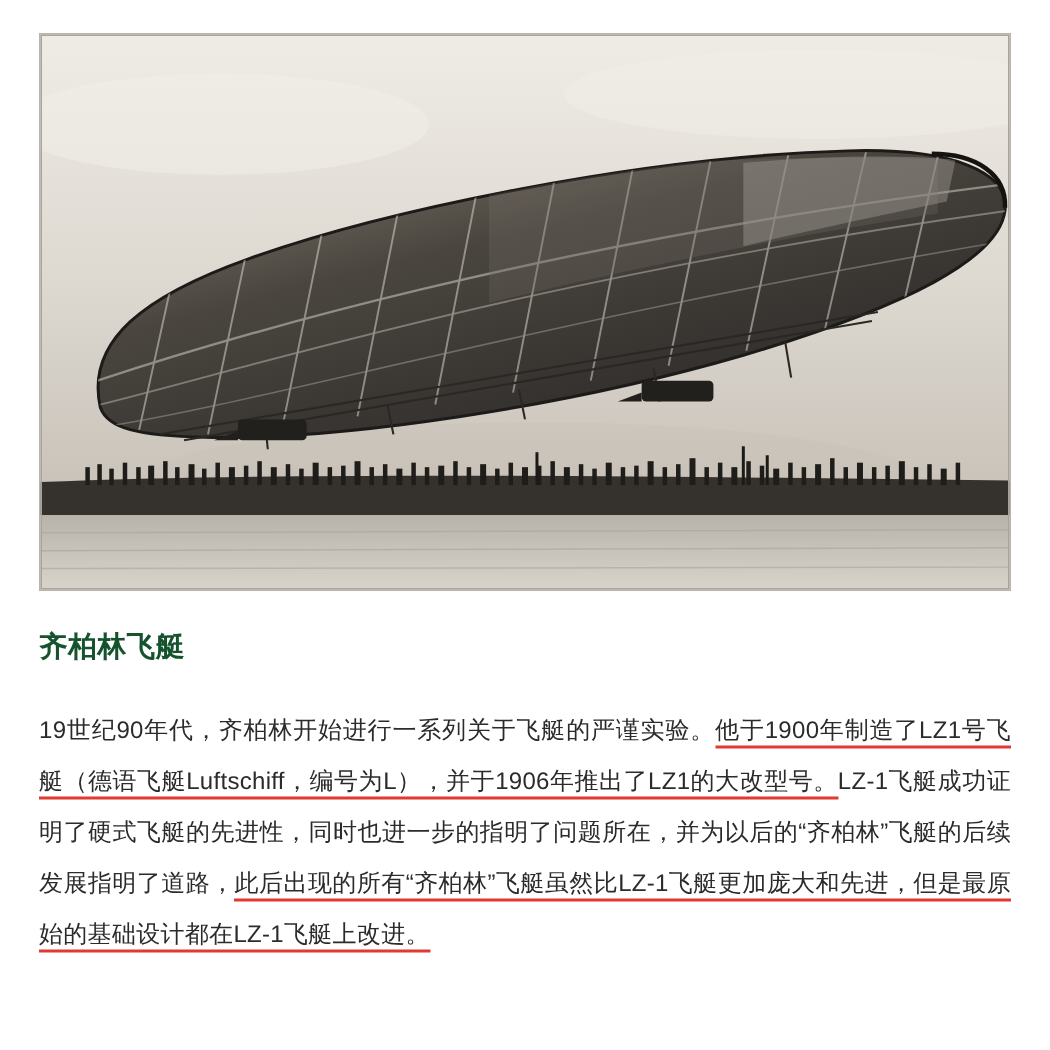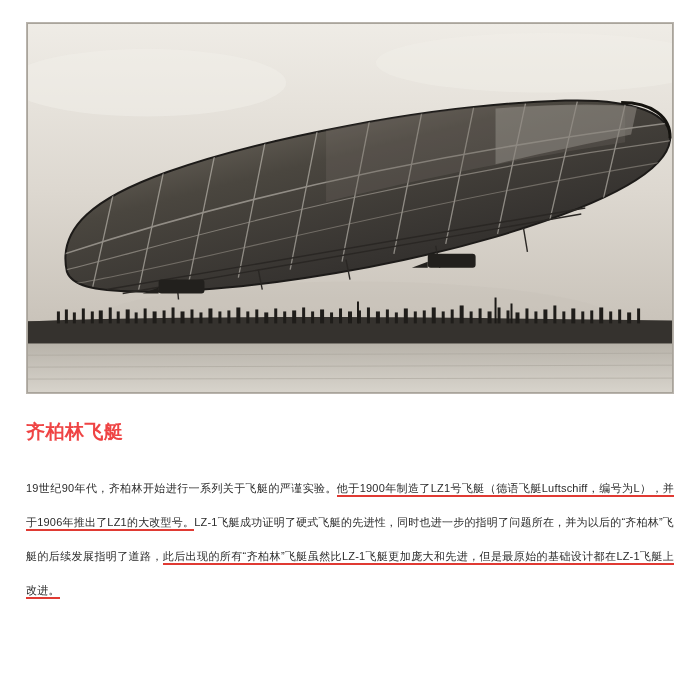--- a/index.html
+++ b/index.html
@@ -38,26 +38,26 @@
   
   .article {
     width: 648px;
     margin: 0 auto;
     padding-top: 26px;
   }
   .article-title {
     font-size: 19px;
     font-weight: bold;
     letter-spacing: 0.5px;
-    color: #ef4444;
+    color: #14532d;
     margin: 0 0 26px 0;
     line-height: 1.3;
   }
   .article-body {
-    font-size: 11px;
+    font-size: 16px;
     line-height: 34px;
     color: #2b2b2b;
     text-align: justify;
     letter-spacing: 0.2px;
   }
   .u-red {
     border-bottom: 2px solid #e03a33;
     padding-bottom: 1px;
   }
 </style>

